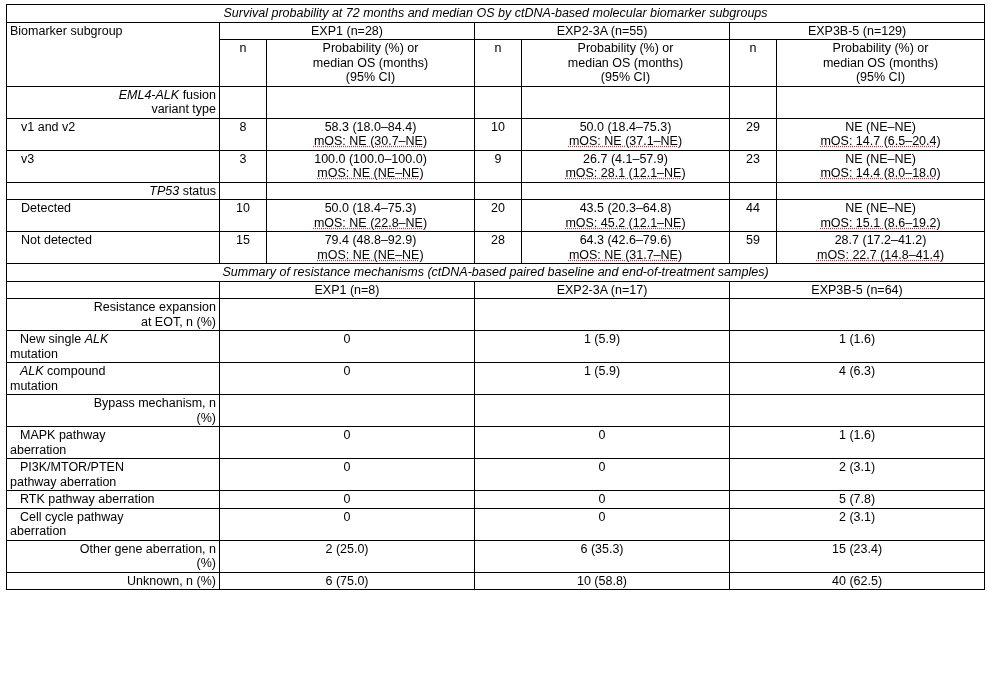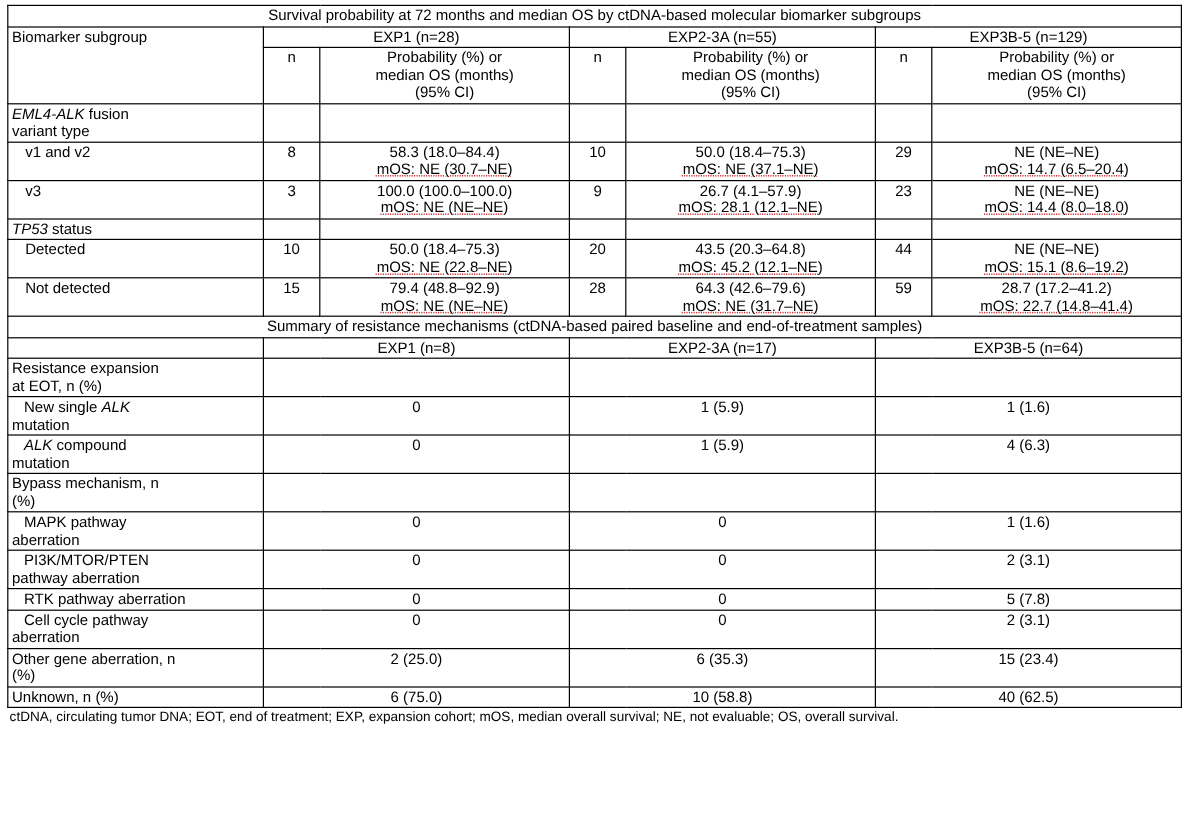--- a/index.html
+++ b/index.html
@@ -30,33 +30,35 @@
     vertical-align: top;
     font-weight: normal;
     font-size: 12.5px;
     line-height: 1.16;
   }
   .title-cell {
     text-align: center;
     font-weight: bold;
     font-size: 12.8px;
     padding: 2px 3px;
+    font-style: italic;
   }
   .hdr-left {
     font-weight: bold;
     vertical-align: top;
     text-align: left;
   }
   .hdr-center {
     font-weight: bold;
     text-align: center;
   }
   .ctr { text-align: center; }
   .sub-head {
     font-weight: bold;
+    text-align: right;
   }
   .ital { font-style: italic; }
   .indent1 { padding-left: 14px !important; }
   .indent2 { padding-left: 10px !important; }
   .mos-line {
     display: block;
     text-align: center;
   }
   .redund {
     text-decoration: underline;
@@ -323,15 +325,14 @@
       <tr>
         <td class="sub-head">Unknown, n (%)</td>
         <td class="ctr" colspan="2">6 (75.0)</td>
         <td class="ctr" colspan="2">10 (58.8)</td>
         <td class="ctr" colspan="2">40 (62.5)</td>
       </tr>
 
     </tbody>
   </table>
 
-  <div class="footnote">ctDNA, circulating tumor DNA; EOT, end of treatment; EXP, expansion cohort; mOS, median overall survival; NE, not evaluable; OS, overall survival.</div>
 
 </div>
 
 </body></html>

